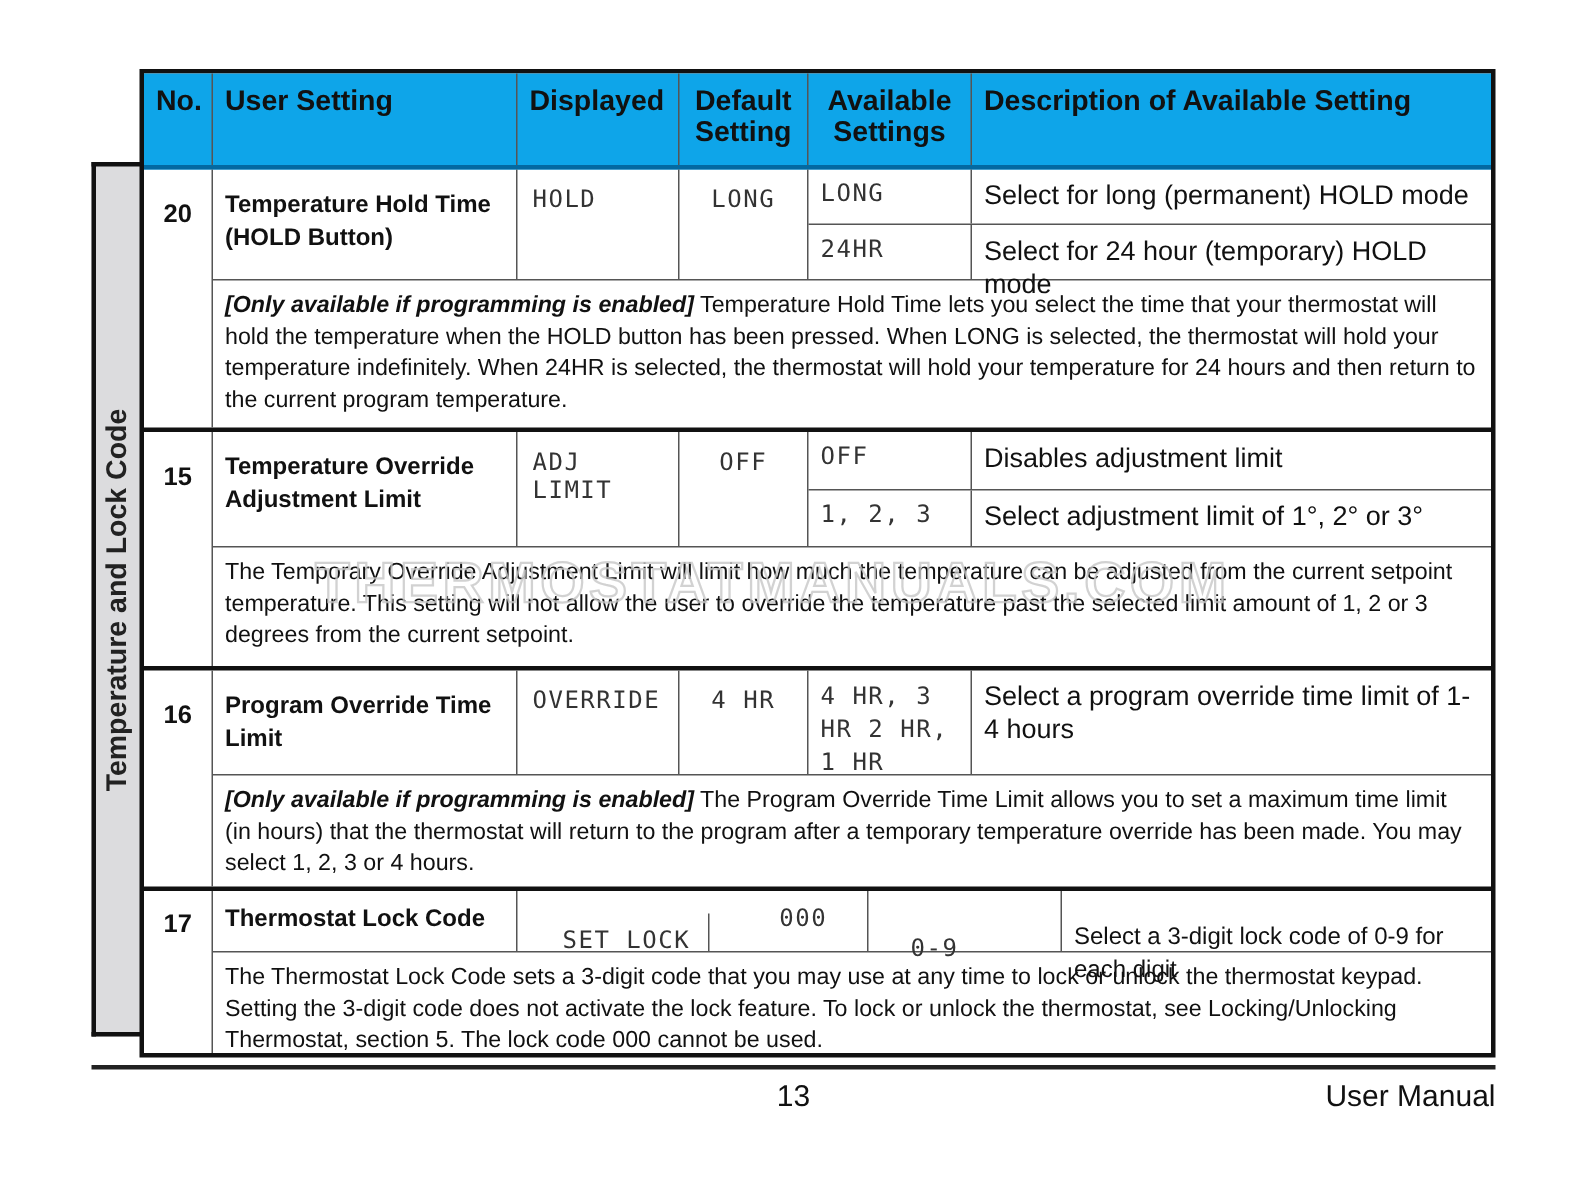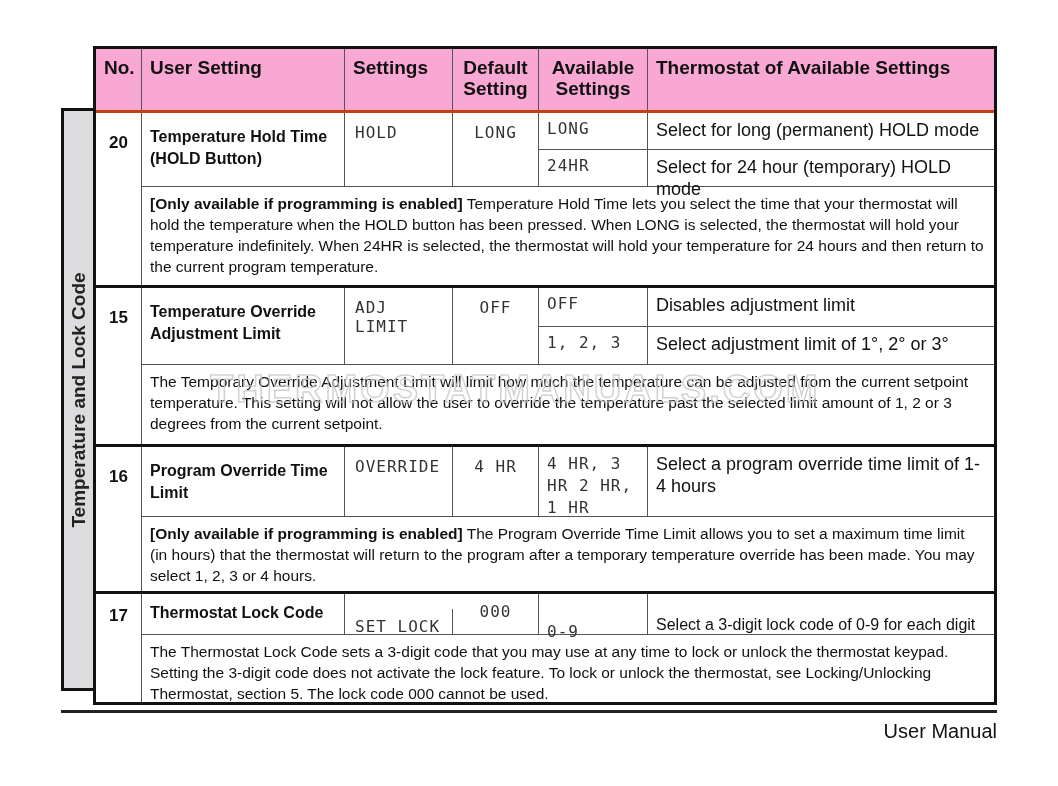--- a/index.html
+++ b/index.html
@@ -9,21 +9,21 @@
   .page { position:absolute; left:0; top:0; width:1058px; height:786px; }
 
   
   .section-tab { position:absolute; left:61px; top:108px; width:33px; height:583px;
                  background:#dcdcde; border:3px solid #111; border-right:none; box-sizing:border-box; }
   .section-tab-label { position:absolute; left:50%; top:50%; transform:translate(-50%,-50%) rotate(-90deg);
                        white-space:nowrap; font-weight:bold; font-size:19px; color:#222; }
 
   
   .tbl { position:absolute; left:93px; top:46px; width:904px; border:3px solid #111; box-sizing:border-box; }
-  .hdr { display:flex; background:#f9a8d4; height:61px; border-bottom:3px solid #c2410c; }
+  .hdr { display:flex; background:#0ea5e9; height:61px; border-bottom:3px solid #0369a1; }
   .hdr > div { border-right:1px solid #555; box-sizing:border-box; padding:8px 8px; font-weight:bold; font-size:19px; line-height:21px; color:#111; }
   .hdr > div:last-child { border-right:none; }
 
   .c-no { width:46px; text-align:center; }
   .c-us { width:203px; }
   .c-di { width:108px; }
   .c-de { width:86px; }
   .c-av { width:109px; }
   .c-ds { flex:1; }
 
@@ -41,21 +41,21 @@
   .top .c-de { width:86px; padding:10px 0; text-align:center; }
   .lcd { font-family:"DejaVu Sans Mono", monospace; font-size:16px; color:#333; letter-spacing:1px; font-weight:normal; }
 
   .avwrap { width:109px + 1px; display:flex; flex-direction:column; flex:1; }
   .avrow { display:flex; border-bottom:1px solid #555; }
   .avrow:last-child { border-bottom:none; }
   .avrow .av { width:109px; box-sizing:border-box; border-right:1px solid #555; padding:6px 8px; }
   .avrow .ds { flex:1; padding:6px 8px; font-size:18px; line-height:22px; }
 
   .desc { padding:6px 8px 6px 8px; font-size:15.5px; line-height:21px; color:#111; }
-  .desc .em { font-weight:bold; }
+  .desc .em { font-weight:bold; font-style:italic; }
 
   .watermark { position:absolute; left:210px; top:368px; font-size:38px; font-weight:bold; letter-spacing:3px;
                color:transparent; -webkit-text-stroke:1.5px #c8c8c8; opacity:0.8; white-space:nowrap; pointer-events:none; }
 
   .footer-rule { position:absolute; left:61px; top:710px; width:936px; height:3px; background:#222; }
   .page-num { position:absolute; left:0; width:1058px; top:720px; text-align:center; font-size:20px; font-family:"Liberation Sans Narrow","Liberation Sans",sans-serif; }
   .footer-title { position:absolute; right:61px; top:720px; font-size:20px; font-family:"Liberation Sans Narrow","Liberation Sans",sans-serif; }
 </style>
 </head>
 <body>
@@ -63,24 +63,24 @@
 <div class="page">
 
   <div class="section-tab">
     <div class="section-tab-label">Temperature and Lock Code</div>
   </div>
 
   <div class="tbl">
     <div class="hdr">
       <div class="c-no">No.</div>
       <div class="c-us">User Setting</div>
-      <div class="c-di">Settings</div>
+      <div class="c-di">Displayed</div>
       <div class="c-de">Default Setting</div>
       <div class="c-av">Available Settings</div>
-      <div class="c-ds">Thermostat of Available Settings</div>
+      <div class="c-ds">Description of Available Setting</div>
     </div>
 
     <div class="row" style="height:172px;">
       <div class="no">20</div>
       <div class="body">
         <div class="top" style="height:73px;">
           <div class="c-us">Temperature Hold Time (HOLD Button)</div>
           <div class="c-di lcd">HOLD</div>
           <div class="c-de lcd">LONG</div>
           <div class="avwrap">
@@ -134,33 +134,34 @@
             </div>
           </div>
         </div>
         <div class="desc"><span class="em">[Only available if programming is enabled]</span><span>  The Program Override Time Limit allows you to set a maximum time limit (in hours) that the thermostat will return to the program after a temporary temperature override has been made. You may select 1, 2, 3 or 4 hours.</span></div>
       </div>
     </div>
 
     <div class="row" style="height:108px;">
       <div class="no" style="padding-top:12px;">17</div>
       <div class="body">
-        <div class="top" style="height:40px;">
+        <div class="top" style="height:40px;gap:20px;">
           <div class="c-us" style="padding-top:8px;">Thermostat Lock Code</div>
           <div class="c-di lcd" style="padding-top:8px;margin-top:15px;">SET LOCK</div>
           <div class="c-de lcd" style="padding-top:8px;">000</div>
           <div class="avwrap">
             <div class="avrow" style="height:40px;">
               <div class="av lcd" style="padding-top:28px;">0-9</div>
               <div class="ds" style="padding-top:20px;font-size:16px;">Select a 3-digit lock code of 0-9 for each digit</div>
             </div>
           </div>
         </div>
         <div class="desc"><span class="em"></span><span>The Thermostat Lock Code sets a 3-digit code that you may use at any time to lock or unlock the thermostat keypad. Setting the 3-digit code does not activate the lock feature. To lock or unlock the thermostat, see Locking/Unlocking Thermostat, section 5. The lock code 000 cannot be used.</span></div>
       </div>
     </div>
   </div>
 
   <div class="watermark">THERMOSTATMANUALS.COM</div>
 
   <div class="footer-rule"></div>
+  <div class="page-num">13</div>
   <div class="footer-title">User Manual</div>
 </div>
 
 </body></html>

